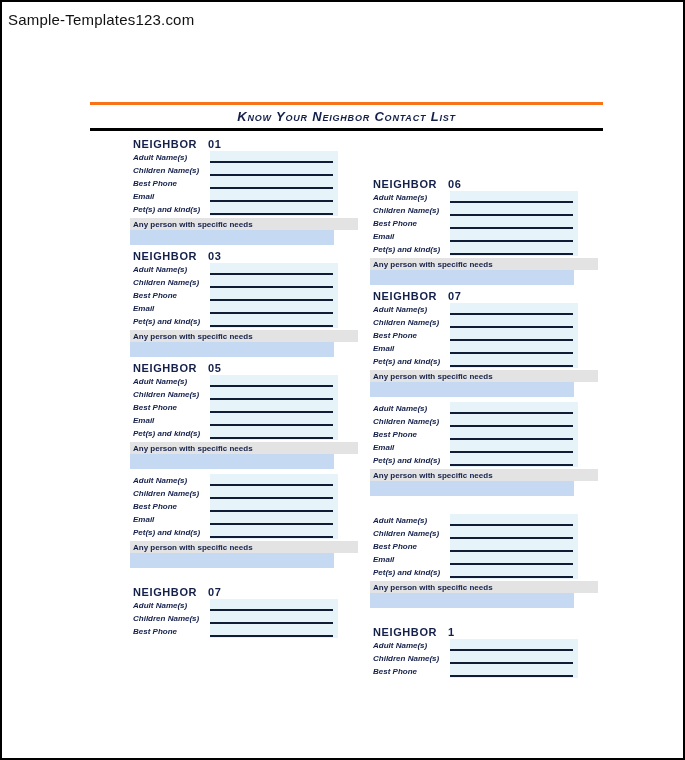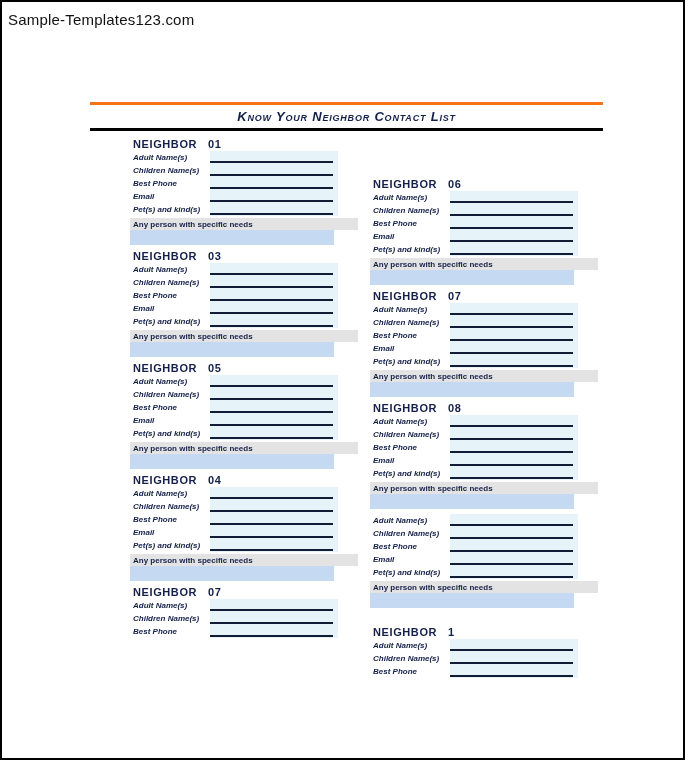--- a/index.html
+++ b/index.html
@@ -152,21 +152,20 @@
         </div>
       <div class="frow">
           <span class="flbl">Pet(s) and kind(s)</span>
           <span class="fcell"></span>
         </div>
       <div class="needs">Any person with specific needs</div>
       <div class="needsbox"></div>
     </section>
 
     <section class="block">
-      <div class="bhead"><span>NEIGHBOR</span><span class="bnum">04</span></div>
       <div class="frow">
           <span class="flbl">Adult Name(s)</span>
           <span class="fcell"></span>
         </div>
       <div class="frow">
           <span class="flbl">Children Name(s)</span>
           <span class="fcell"></span>
         </div>
       <div class="frow">
           <span class="flbl">Best Phone</span>
@@ -250,21 +249,20 @@
         </div>
       <div class="frow">
           <span class="flbl">Pet(s) and kind(s)</span>
           <span class="fcell"></span>
         </div>
       <div class="needs">Any person with specific needs</div>
       <div class="needsbox"></div>
     </section>
 
     <section class="block">
-      <div class="bhead"><span>NEIGHBOR</span><span class="bnum">08</span></div>
       <div class="frow">
           <span class="flbl">Adult Name(s)</span>
           <span class="fcell"></span>
         </div>
       <div class="frow">
           <span class="flbl">Children Name(s)</span>
           <span class="fcell"></span>
         </div>
       <div class="frow">
           <span class="flbl">Best Phone</span>

